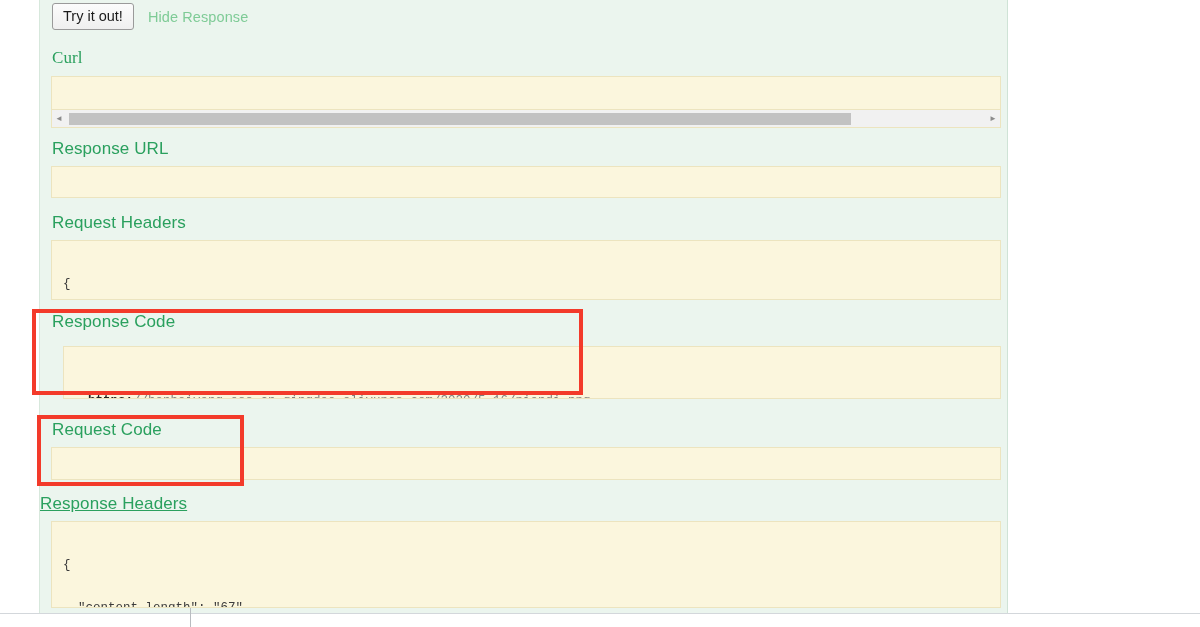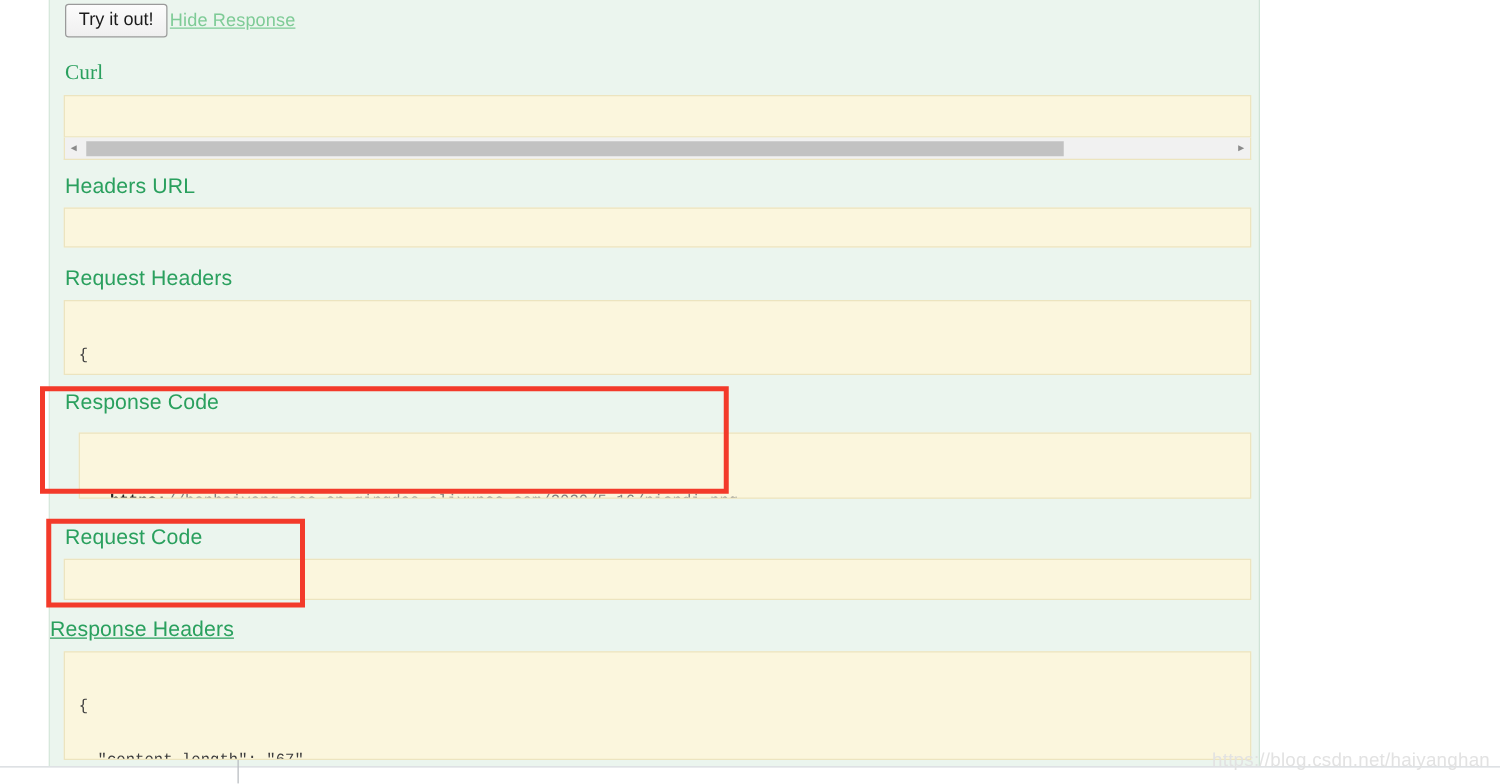--- a/index.html
+++ b/index.html
@@ -34,37 +34,36 @@
     padding: 0;
   }
 
   
   .action-row {
     position: absolute;
     left: 12px;
     top: 3px;
     display: flex;
     align-items: center;
-    gap: 2px;
+    gap: 14px;
   }
   .try-btn {
     font-family: "Liberation Sans", sans-serif;
     font-size: 14.5px;
     color: #1b1b1b;
     background: linear-gradient(#fcfcfc, #efefef);
     border: 1px solid #9a9a9a;
     border-radius: 3px;
     padding: 4px 10px 5px 10px;
     line-height: 16px;
     cursor: pointer;
   }
   .hide-resp {
     font-size: 14.5px;
     color: #7ecb96;
-    text-decoration: underline;
     cursor: pointer;
     letter-spacing: .1px;
   }
 
   
   .sec-title {
     position: absolute;
     font-family: "Liberation Sans", sans-serif;
     font-size: 17px;
     font-weight: 400;
@@ -203,21 +202,21 @@
         
       </div>
       <div class="hscroll">
         <div class="arrow">◄</div>
         <div class="track">
           <div class="thumb" style="width: 85%;"></div>
         </div>
         <div class="arrow">►</div>
       </div>
 
-      <div class="sec-title" style="left:12px; top:139px;">Headers URL</div>
+      <div class="sec-title" style="left:12px; top:139px;">Response URL</div>
       <div class="code-box" id="req-url-box">
         
       </div>
 
       <div class="sec-title" style="left:12px; top:213px;">Request Headers</div>
       <div class="code-box" id="req-hdr-box">
         <div class="line">{</div>
         
         
       </div>
@@ -242,15 +241,14 @@
       </div>
 
     </div>
   </div>
 
   <div class="red-box" id="red-box-1" style="border-color: rgb(243, 58, 42);"></div>
   <div class="red-box" id="red-box-2" style="border-color: rgb(243, 58, 42);"></div>
 
   <div class="bottom-strip"></div>
   <div class="bottom-divider"></div>
-  <div class="watermark">https://blog.csdn.net/haiyanghan</div>
 
 </div>
 
 </body></html>

